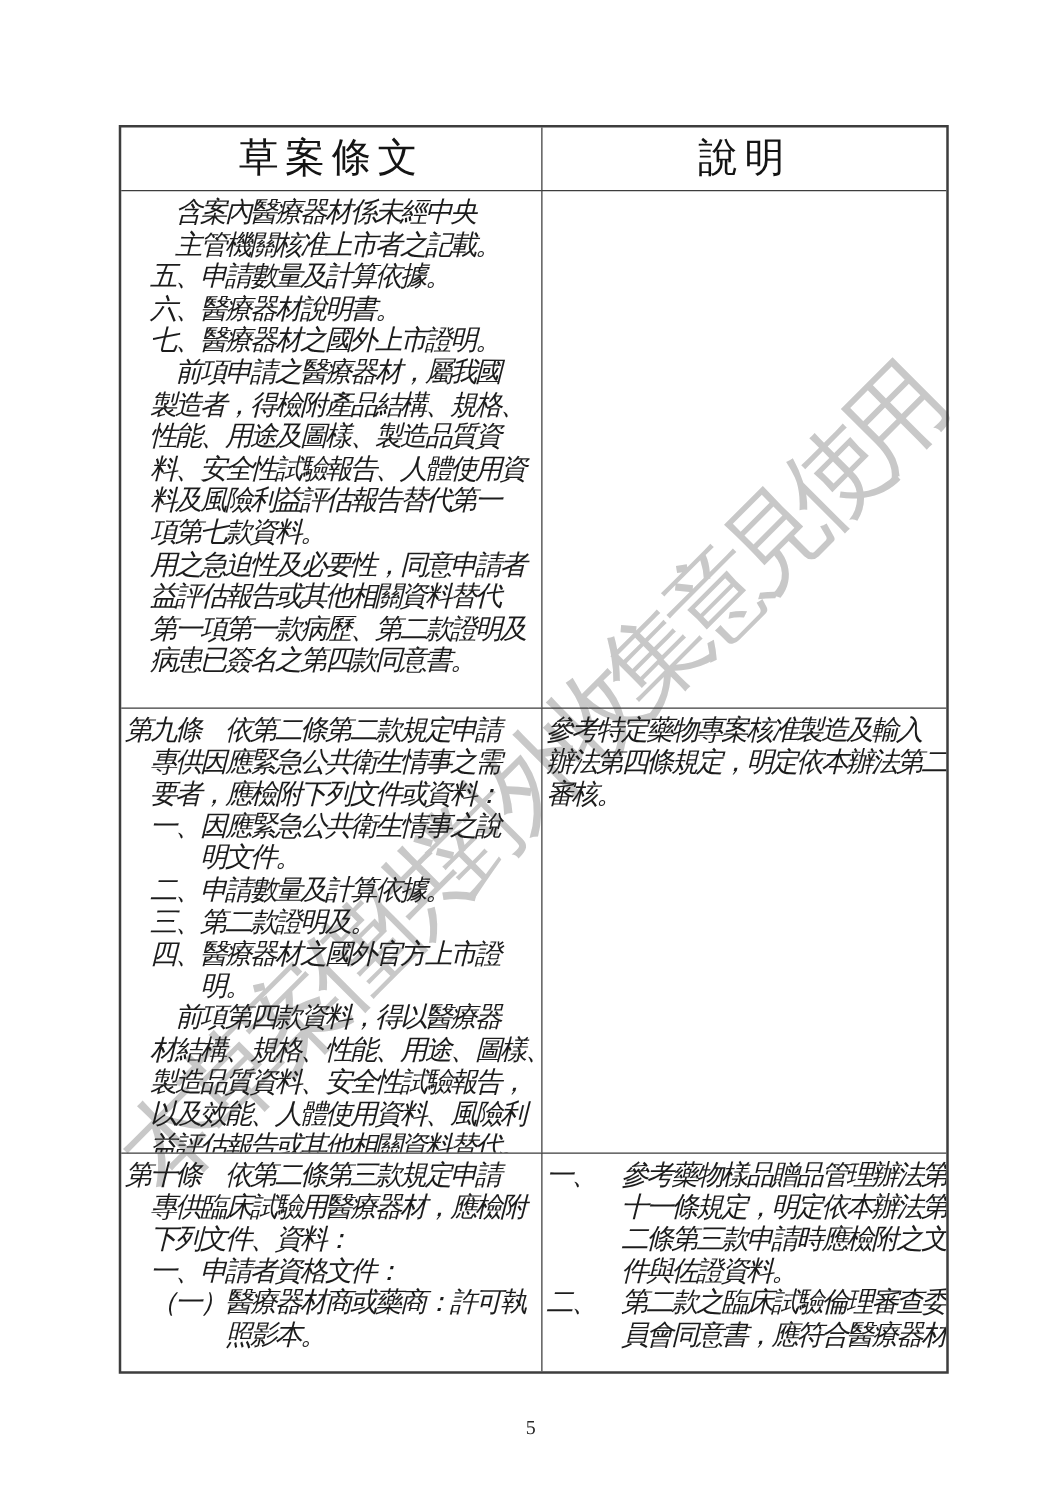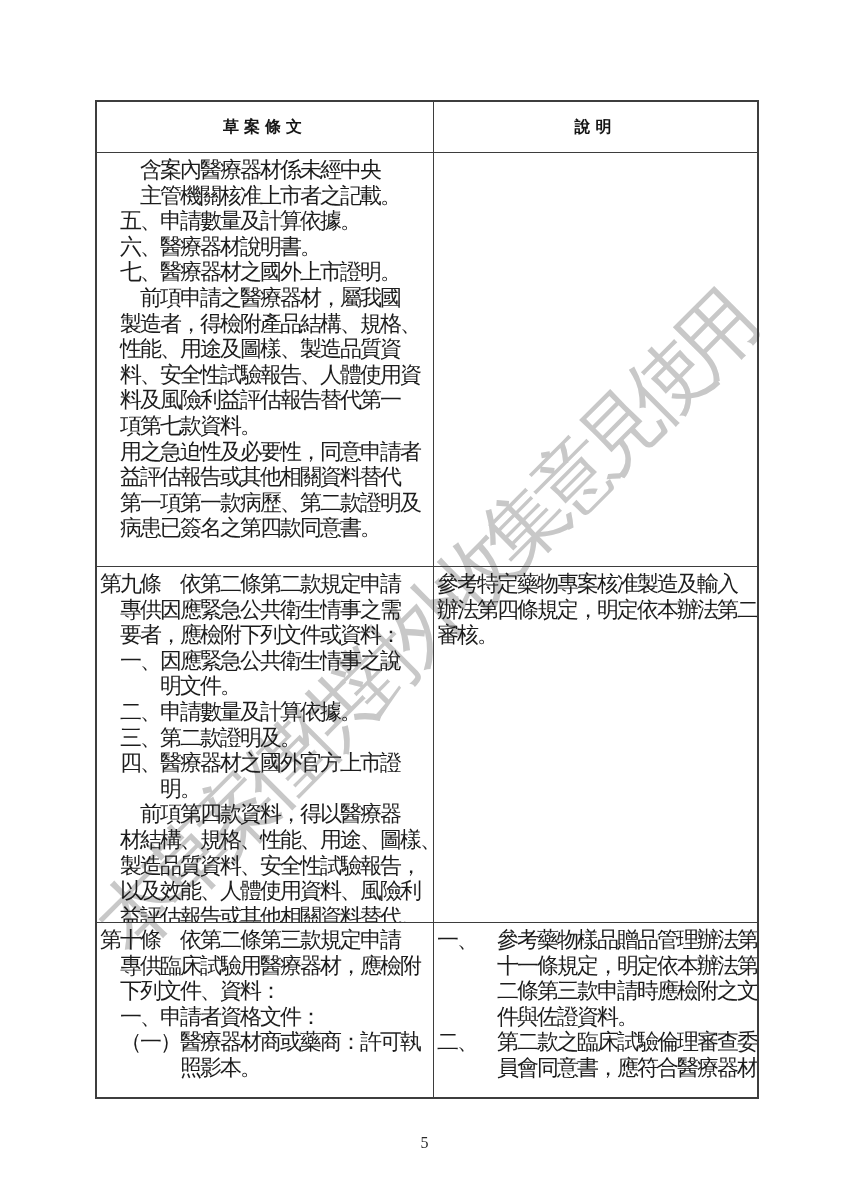--- a/index.html
+++ b/index.html
@@ -48,30 +48,31 @@
     overflow: hidden;
     background: transparent;
   }
   .cell.colR { border-left: 1.5px solid #3d3d3d; }
   .cell.body { border-top: 1.5px solid #3d3d3d; }
   .cell.header {
     height: 50px;
     display: flex;
     align-items: center;
     justify-content: center;
-    font-size: 16px;
+    font-size: 32px;
     letter-spacing: 5px;
-    font-weight: 700;
+    font-weight: 400;
     color: #141414;
   }
   .cell.body {
     padding: 4px 2px 0 3px;
     font-size: 22px;
     letter-spacing: -2px;
     line-height: 25.6px;
+    font-style: italic;
   }
   .r1 { height: 414px; }
   .r2 { height: 356px; }
   .r3 { height: 175px; }
   .tl {
     white-space: pre;
     height: 25.6px;
   }
   .page-number {
     position: absolute;

